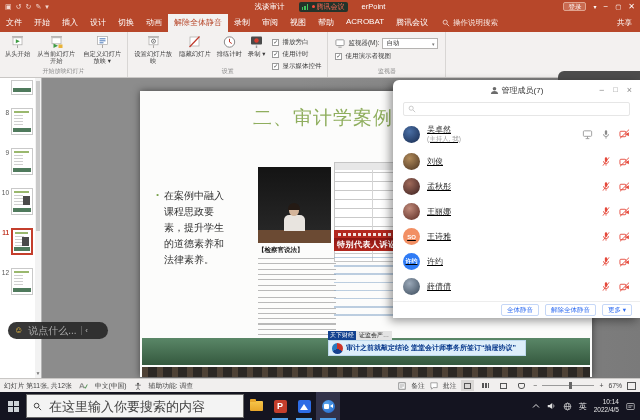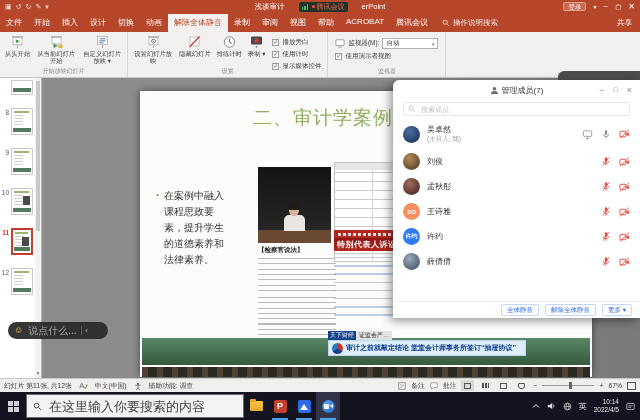--- a/index.html
+++ b/index.html
@@ -95,21 +95,21 @@
   
   #members-panel{position:absolute;left:393px;top:80px;width:247px;height:238px;background:#fff;border-radius:6px 0 0 0;
      box-shadow:-3px 3px 10px rgba(0,0,0,.4);z-index:30;display:flex;flex-direction:column;}
   .mp-header{height:20px;position:relative;display:flex;align-items:center;justify-content:center;gap:3px;font-size:8px;color:#333;flex:none;}
   .mp-controls{position:absolute;right:8px;top:0;height:20px;display:flex;align-items:center;gap:9px;color:#8a8a8a;font-size:9px;}
   .mp-controls span{cursor:default;line-height:1;}
   .mp-search{margin:2px 10px 3px;height:14px;border:1px solid #e6e6e6;border-radius:2px;display:flex;align-items:center;gap:3px;padding:0 4px;flex:none;}
   .mp-search input{border:none;outline:none;background:transparent;font-size:7px;color:#555;flex:1;font-family:inherit;}
   .mp-search input::placeholder{color:#bdbdbd;}
   .mp-list{flex:1;overflow:hidden;padding:0 10px;}
-  .mrow{display:flex;align-items:center;height:25px;}
+  .mrow{display:flex;align-items:center;height:25px;text-decoration:underline;}
   .mrow.first{height:30px;}
   .avatar{width:17px;height:17px;border-radius:50%;margin-right:7px;flex:none;display:flex;align-items:center;justify-content:center;color:#fff;font-weight:bold;overflow:hidden;}
   .mname{font-size:8px;color:#2b2b2b;line-height:1.25;}
   .msub{font-size:6.5px;color:#9c9c9c;}
   .micons{margin-left:auto;display:flex;gap:8px;align-items:center;}
   .mp-footer{height:17px;border-top:1px solid #ededed;display:flex;align-items:center;justify-content:flex-end;gap:6px;padding-right:8px;flex:none;}
   .fbtn{border:1px solid #c5d7f7;color:#2d6bf2;font-size:6.5px;height:12px;line-height:10px;padding:0 5px;border-radius:2px;background:#fff;white-space:nowrap;}
 
   
   #danmaku{position:absolute;left:8px;top:322px;width:100px;height:17px;background:rgba(42,42,42,.94);border-radius:9px;display:flex;align-items:center;gap:3px;padding:0 6px;z-index:35;}
@@ -448,21 +448,20 @@
         <span>×</span>
       </span>
     </div>
     <div class="mp-search">
       <span class="icon">
         <svg width="8" height="8" viewBox="0 0 10 10">
             <circle cx="4" cy="4" r="2.6" fill="none" stroke="#bdbdbd" stroke-width="1"></circle>
             <line x1="6.2" y1="6.2" x2="9" y2="9" stroke="#bdbdbd" stroke-width="1"></line>
           </svg>
       </span>
-      <input placeholder="搜索成员" style="">
     </div>
     <div class="mp-list" id="member-list">
         <div class="mrow first">
           <div class="avatar" style="background: radial-gradient(circle at 38% 32%, rgb(74, 111, 165), rgb(22, 41, 77));"></div>
           <div>
             <div class="mname">吴卓然</div>
             <div class="msub">(主持人, 我)</div>
           </div>
           <div class="micons">
             <span class="icon">
@@ -507,20 +506,43 @@
                 <path d="M7.5 5.5l3.3-2v4.5l-3.3-2z" fill="#e5483a"></path>
                 <line x1="1" y1="10.3" x2="11" y2="0.7" stroke="#e5483a" stroke-width="1"></line>
               </svg>
             </span>
           </div>
         </div>
         <div class="mrow">
           <div class="avatar" style="background: radial-gradient(circle at 38% 32%, rgb(160, 106, 90), rgb(58, 32, 32));"></div>
           <div>
             <div class="mname">孟秋彤</div>
+          </div>
+          <div class="micons">
+            <span class="icon">
+              <svg width="10" height="11" viewBox="0 0 12 12">
+                <rect x="4.6" y="1" width="2.8" height="5.5" rx="1.4" fill="#e5483a"></rect>
+                <path d="M3 5.5a3 3 0 0 0 6 0" fill="none" stroke="#e5483a" stroke-width="1"></path>
+                <line x1="6" y1="8.7" x2="6" y2="11" stroke="#e5483a" stroke-width="1"></line>
+                <line x1="2.3" y1="11" x2="9.7" y2="1" stroke="#e5483a" stroke-width="1"></line>
+              </svg>
+            </span>
+            <span class="icon">
+              <svg width="11" height="10" viewBox="0 0 12 11">
+                <rect x="1" y="2.5" width="6.5" height="6" rx="1" fill="none" stroke="#e5483a" stroke-width="1"></rect>
+                <path d="M7.5 5.5l3.3-2v4.5l-3.3-2z" fill="#e5483a"></path>
+                <line x1="1" y1="10.3" x2="11" y2="0.7" stroke="#e5483a" stroke-width="1"></line>
+              </svg>
+            </span>
+          </div>
+        </div>
+        <div class="mrow">
+          <div class="avatar" style="background: radial-gradient(circle at 38% 32%, rgb(192, 138, 122), rgb(90, 42, 34));"></div>
+          <div>
+            <div class="mname">王丽娜</div>
           </div>
           <div class="micons">
             <span class="icon">
               <svg width="10" height="11" viewBox="0 0 12 12">
                 <rect x="4.6" y="1" width="2.8" height="5.5" rx="1.4" fill="#e5483a"></rect>
                 <path d="M3 5.5a3 3 0 0 0 6 0" fill="none" stroke="#e5483a" stroke-width="1"></path>
                 <line x1="6" y1="8.7" x2="6" y2="11" stroke="#e5483a" stroke-width="1"></line>
                 <line x1="2.3" y1="11" x2="9.7" y2="1" stroke="#e5483a" stroke-width="1"></line>
               </svg>
             </span>

